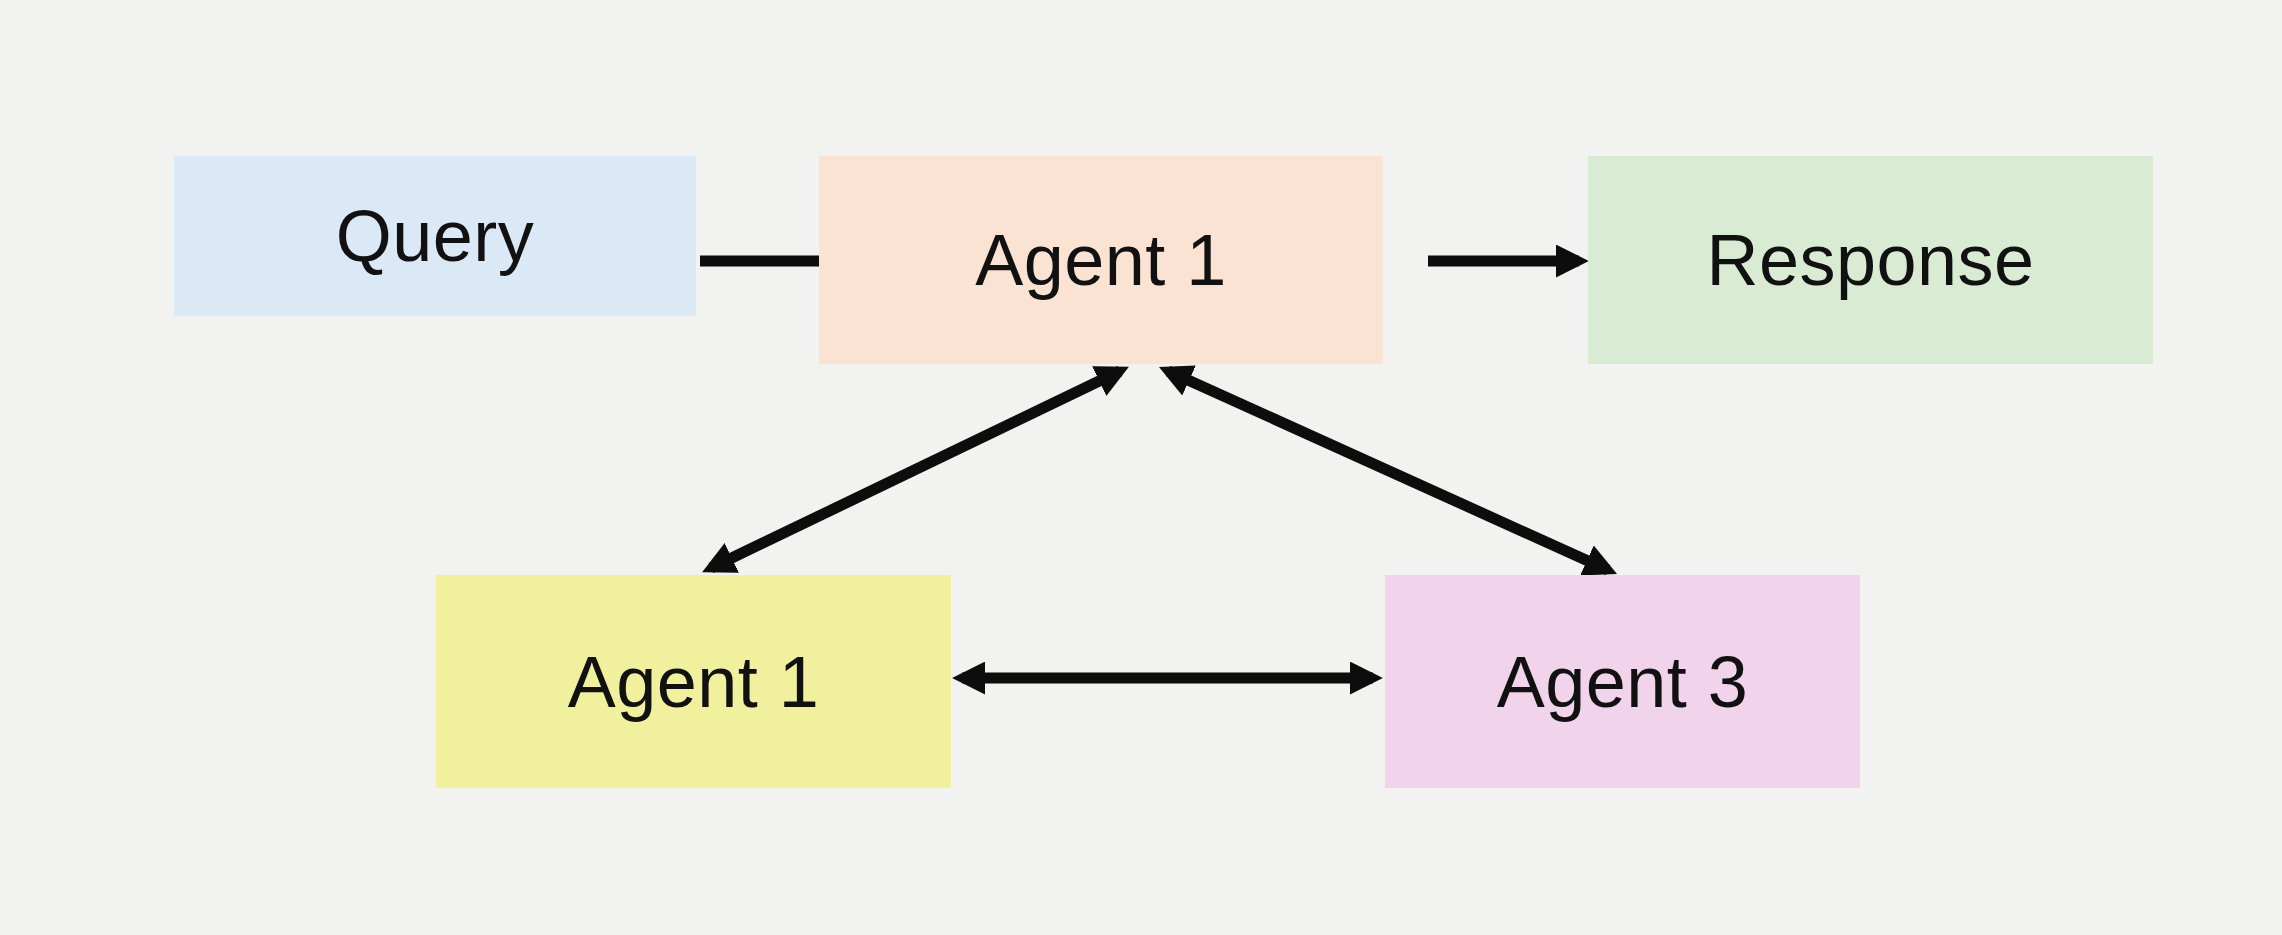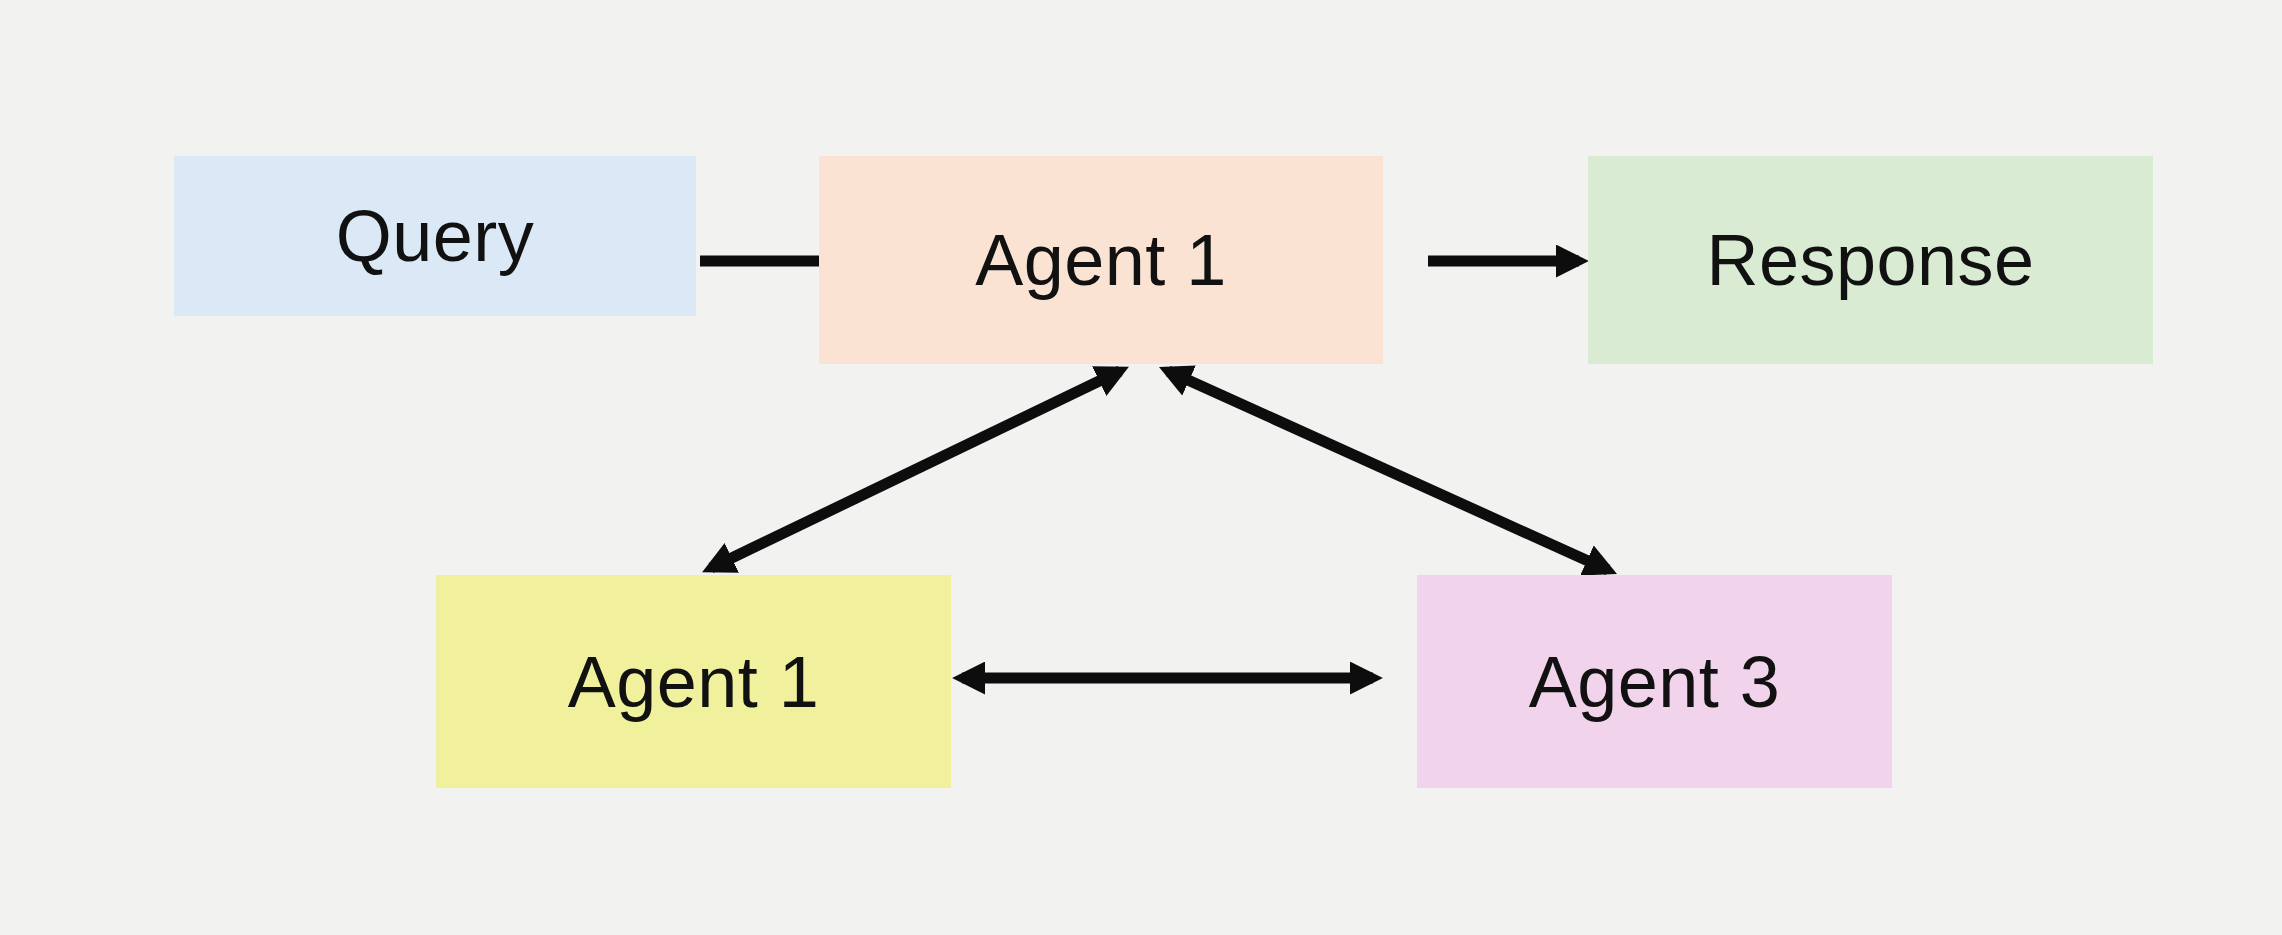--- a/index.html
+++ b/index.html
@@ -80,18 +80,18 @@
   </div>
 
   <div class="node node-response" style="background-color: rgb(217, 236, 211);">
     <span>Response</span>
   </div>
 
   <div class="node node-agent2" style="background-color: rgb(241, 241, 157);">
     <span>Agent 1</span>
   </div>
 
-  <div class="node node-agent3" style="background-color: rgb(241, 211, 235); margin-left: 32px;">
+  <div class="node node-agent3" style="background-color: rgb(241, 211, 235);">
     <span>Agent 3</span>
   </div>
 
 
 </div>
 
 </body></html>

